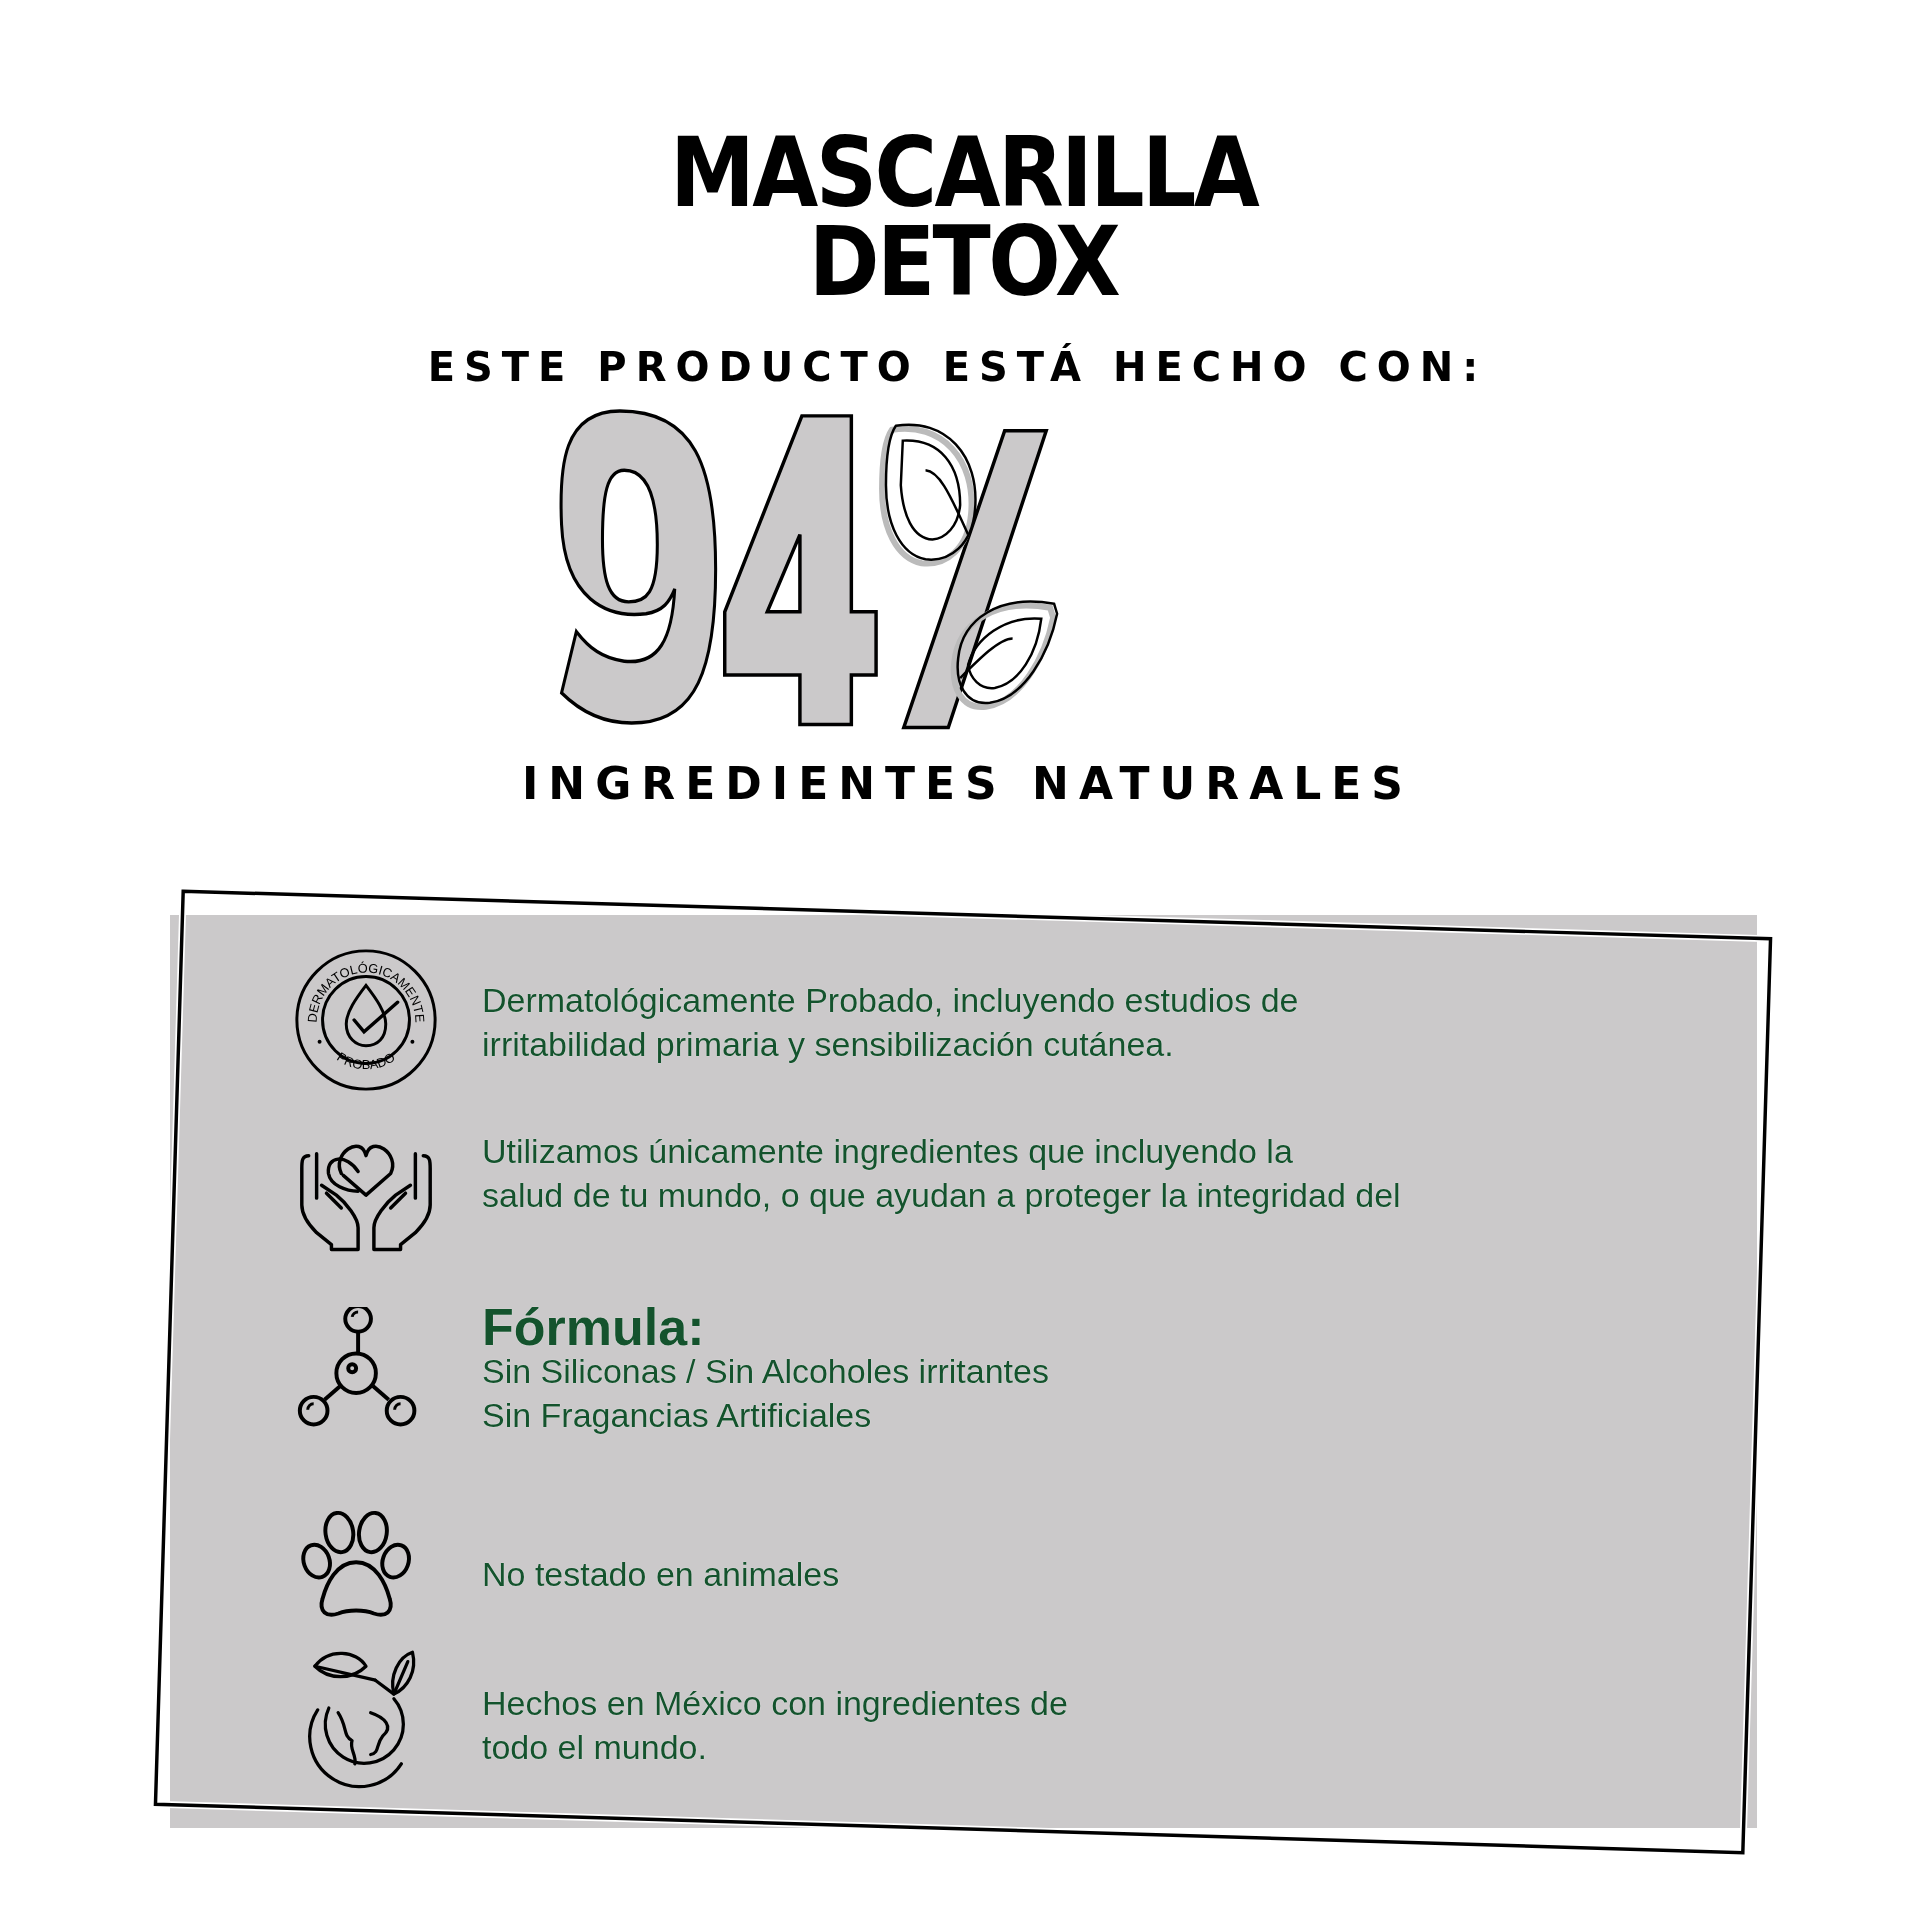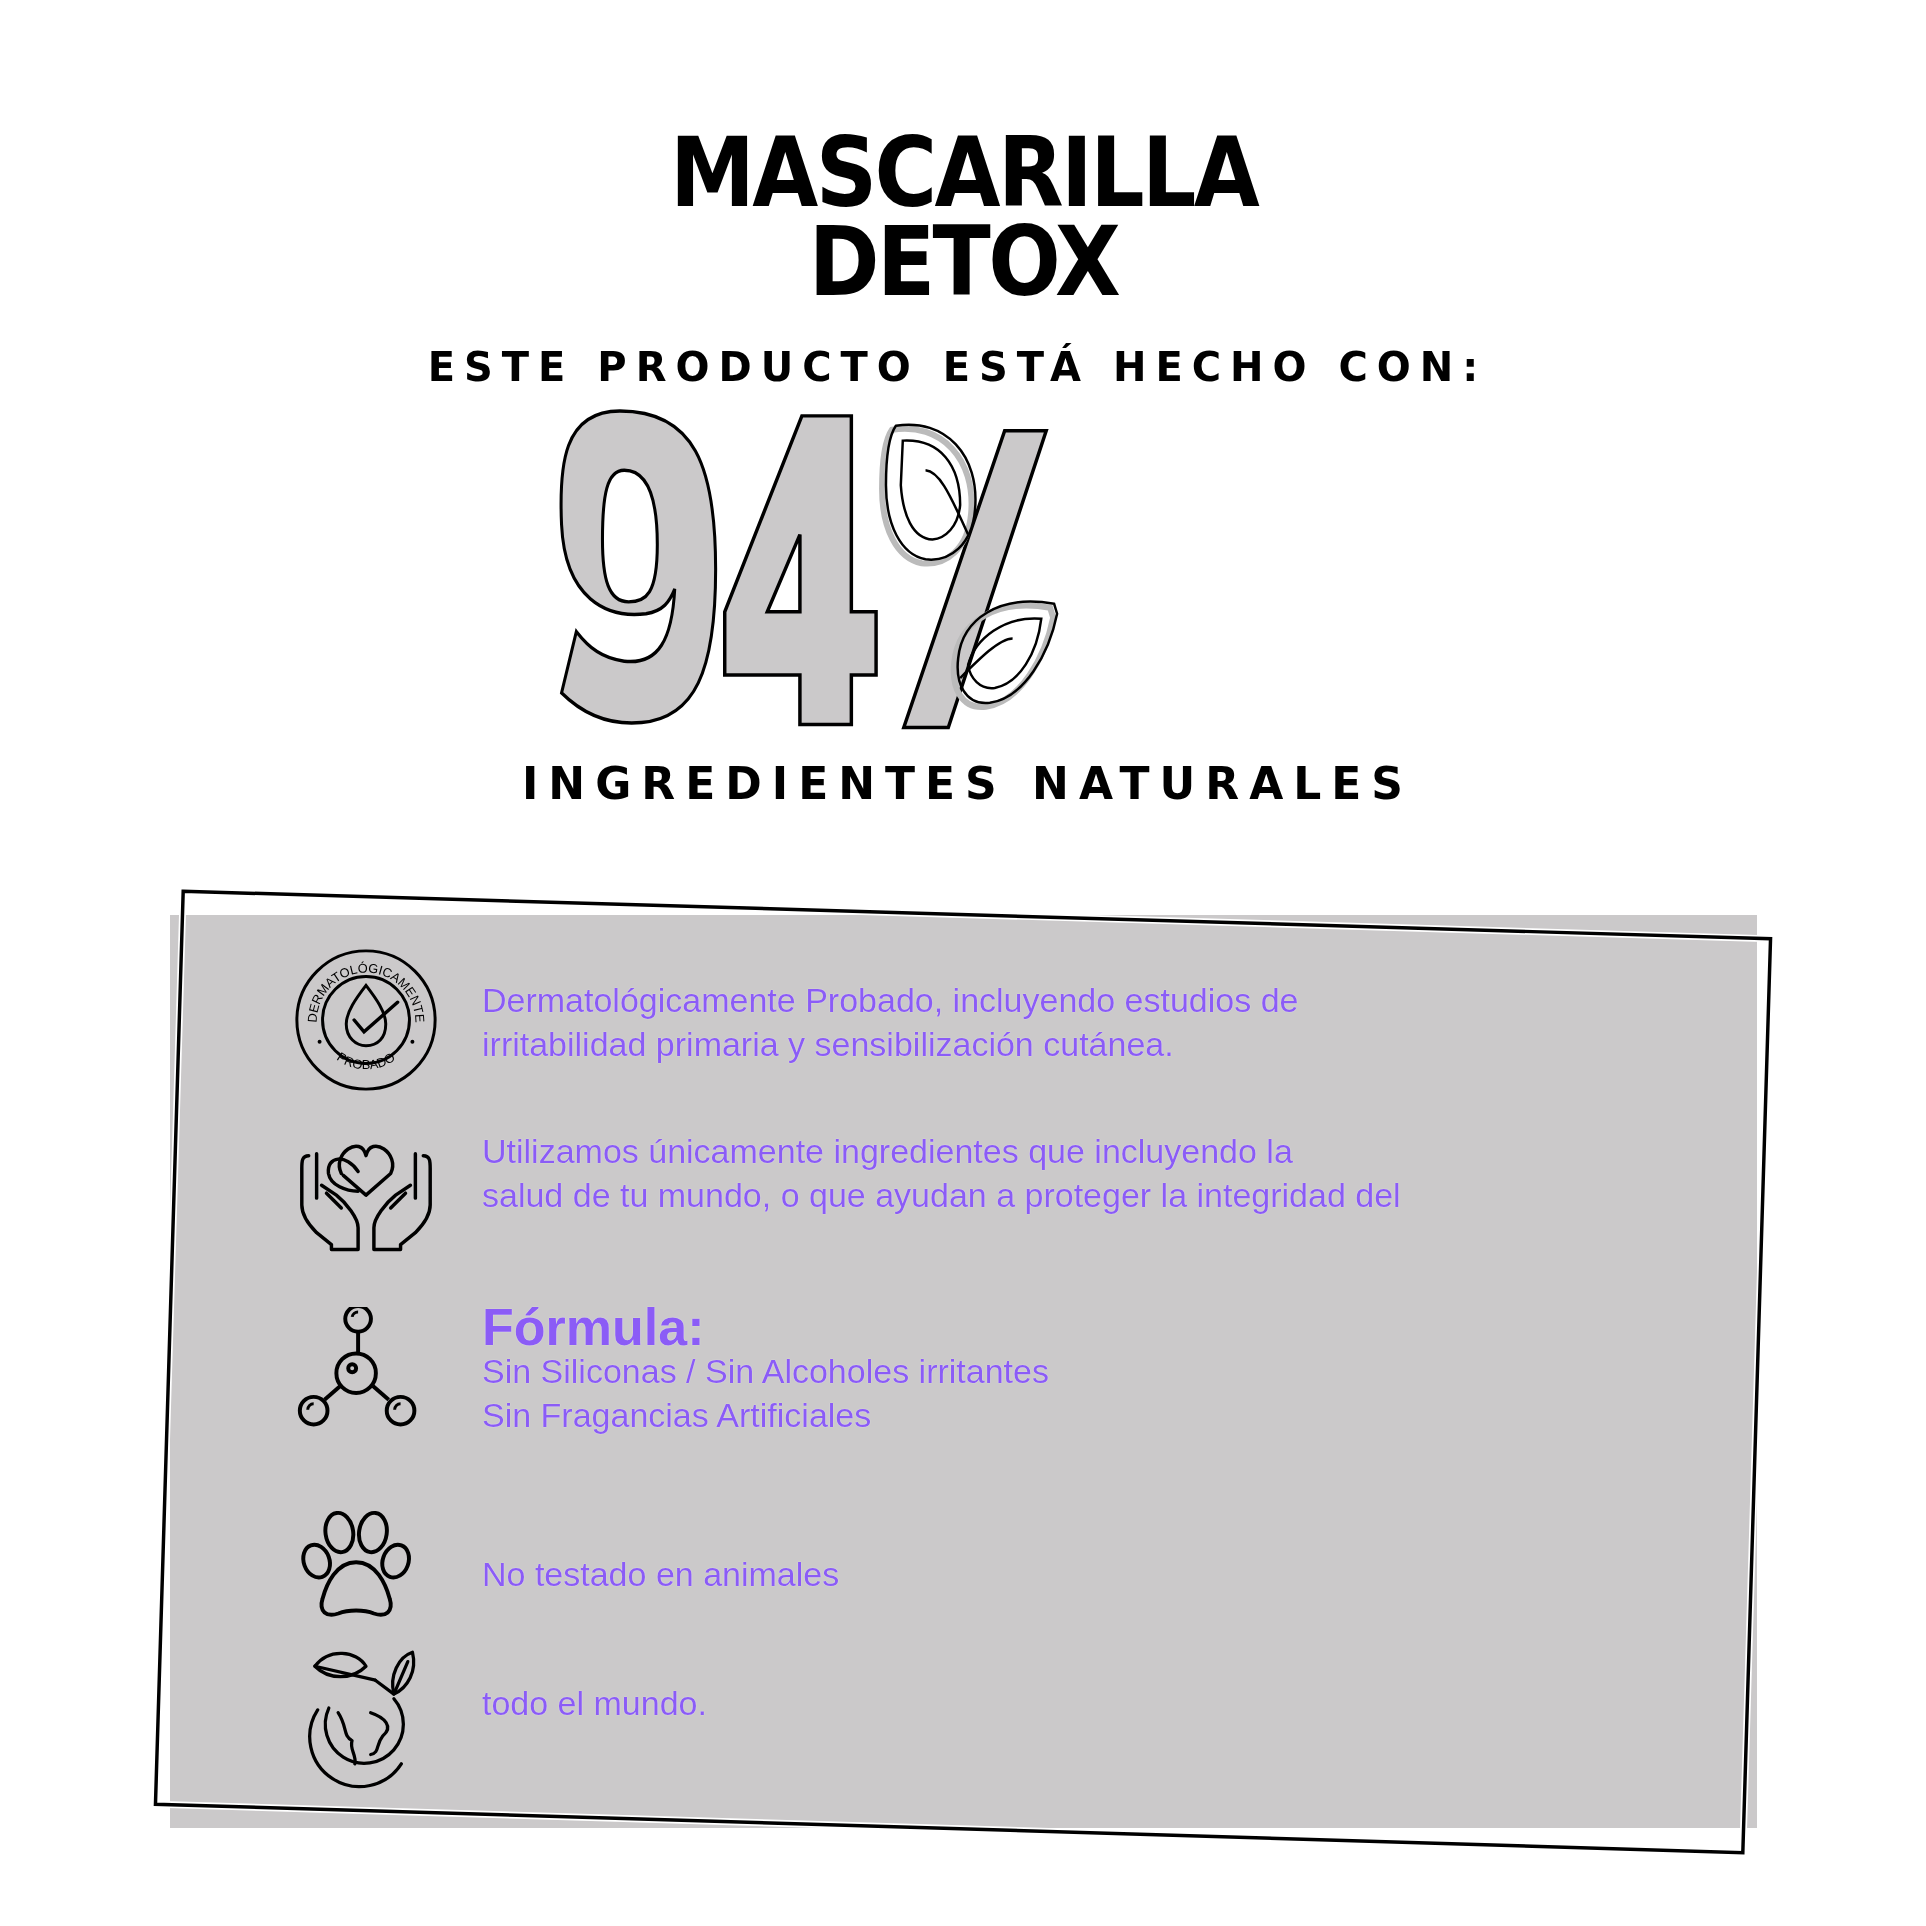--- a/index.html
+++ b/index.html
@@ -16,21 +16,21 @@
              font-size:40px; letter-spacing:9px; line-height:1; }
   #sub1 { top:347px; left:-6px; }
   #sub2 { top:762px; left:4px; font-size:44px; letter-spacing:10px; }
   #big { position:absolute; left:554px; top:406px; width:842px; height:366px; }
   #big-text { font-family:"DejaVu Sans", sans-serif; font-weight:bold; }
   .panel-bg { position:absolute; left:170px; top:915px; width:1587px; height:913px; background:#cbc9ca; }
   .panel-frame { position:absolute; left:0; top:0; width:1927px; height:1927px; pointer-events:none; }
   .row { position:absolute; left:0; width:1927px; }
   .icon { position:absolute; left:287px; width:158px; height:158px; }
   .txt { position:absolute; left:482px; font-family:"Liberation Sans", sans-serif;
-         font-size:34px; line-height:44px; color:#8b5cf6; white-space:nowrap;
+         font-size:34px; line-height:44px; color:#14532d; white-space:nowrap;
          text-shadow:0 0 1px #fff; }
   .txt .line { display:block; }
   .fhead { font-weight:bold; font-size:52px; line-height:44px; display:block; }
 </style>
 </head>
 <body>
 
 <div id="t1" class="title">MASCARILLA</div>
 <div id="t2" class="title">DETOX</div>
 <div id="sub1" class="subhead">ESTE PRODUCTO ESTÁ HECHO CON:</div>
@@ -158,16 +158,17 @@
       <path d="M 40 70 A 42 42 0 1 0 110 60"></path>
       <path d="M 50 75 C 60 90, 55 100, 65 105 C 62 115, 70 120, 68 130"></path>
       <path d="M 85 75 C 100 80, 110 90, 98 100 C 90 110, 95 118, 85 120"></path>
       <path d="M 25 25 C 40 5, 70 8, 80 25 C 65 40, 40 40, 25 25 Z"></path>
       <path d="M 25 25 L 90 40"></path>
       <path d="M 110 55 C 105 35, 115 15, 130 10 C 135 30, 125 48, 110 55 Z"></path>
       <path d="M 90 40 L 110 55 L 125 20"></path>
     </g>
   </svg>
   <div class="txt" style="top:1681px;">
+    <span class="line">Hechos en México con ingredientes de</span>
     <span class="line">todo el mundo.</span>
   </div>
 </div>
 
 
 </body></html>

